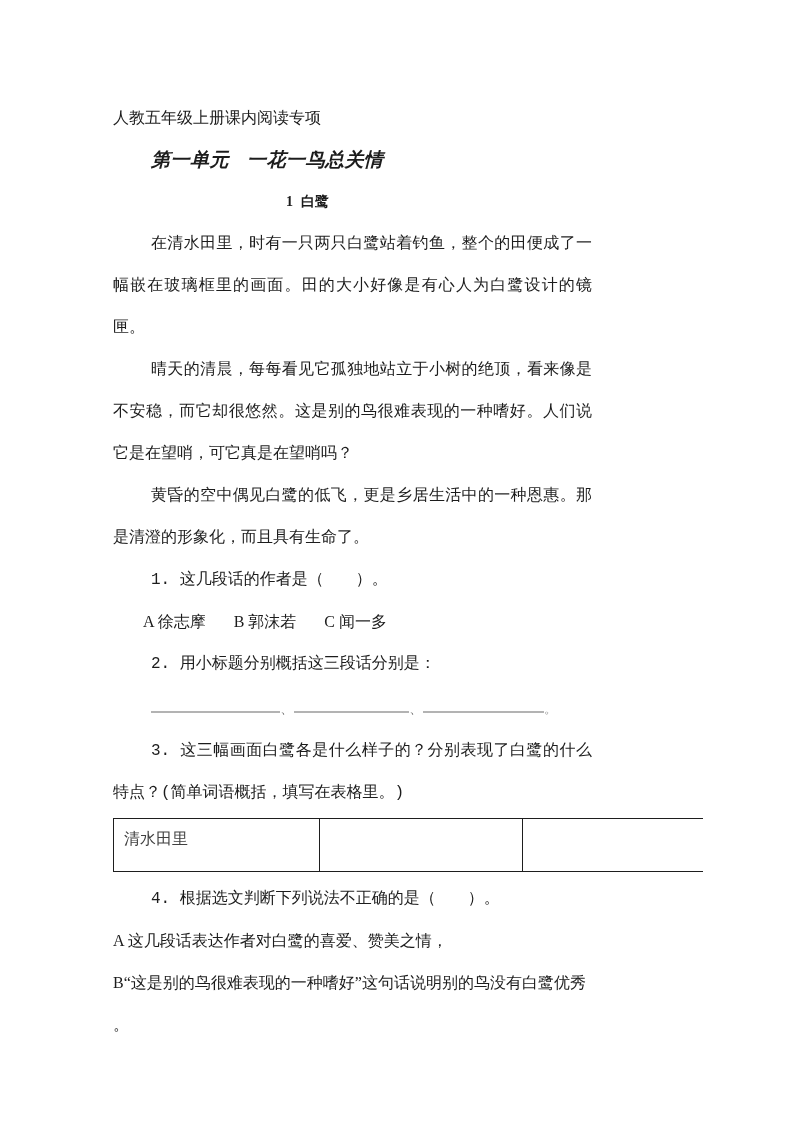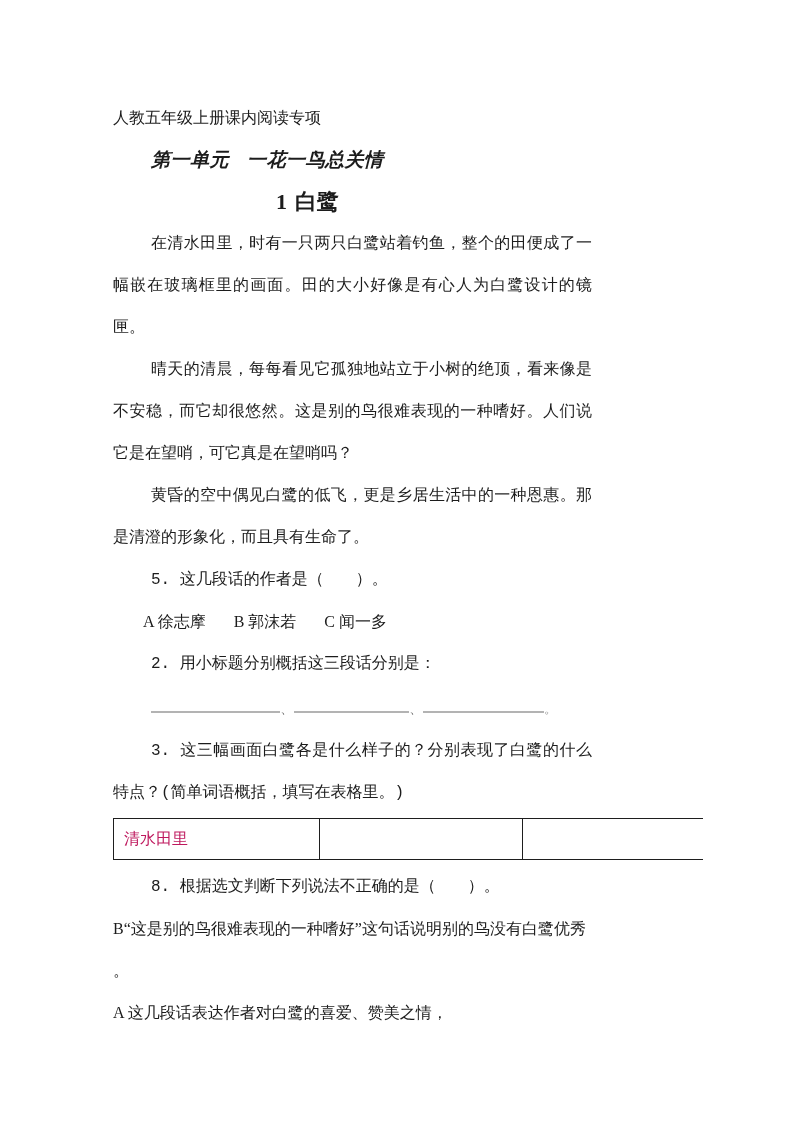--- a/index.html
+++ b/index.html
@@ -35,21 +35,21 @@
   .unit-heading {
     font-size: 19px;
     font-weight: bold;
     text-indent: 38px;
     letter-spacing: 0.5px;
     font-style: italic;
   }
   .unit-gap { display: inline-block; width: 18px; }
 
   .lesson-heading {
-    font-size: 22px;
+    font-size: 14px;
     font-weight: bold;
     text-align: center;
     padding-right: 90px;
   }
   .lesson-num { margin-right: 8px; }
 
   .options-row { margin-left: 30px; }
   .opt { margin-right: 28px; margin-top: 34px; }
   .opt:last-child { margin-right: 0; }
 
@@ -68,23 +68,23 @@
 
   table.answer-table {
     border-collapse: collapse;
     table-layout: fixed;
     width: 570px;
     margin: 4px 0 6px 0;
   }
   table.answer-table td {
     border: 1.5px solid #1e1e1e;
     height: 40px;
-    padding: 0 6px 0 10px;
+    padding: 0 6px 12px 10px;
     font-size: 16px;
-    color: #be185d;
+    color: #404040;
     vertical-align: middle;
   }
   .col-label { width: 189px; }
   .col-mid   { width: 186px; }
   .col-right { width: 189px; }
 </style>
 </head>
 <body>
 
 <div class="page">
@@ -94,39 +94,39 @@
   <p class="line unit-heading"><span>第一单元</span><span class="unit-gap"></span><span>一花一鸟总关情</span></p>
 
   <p class="line lesson-heading"><span class="lesson-num">1</span><span>白鹭</span></p>
 
   <p class="line para indent">在清水田里，时有一只两只白鹭站着钓鱼，整个的田便成了一幅嵌在玻璃框里的画面。田的大小好像是有心人为白鹭设计的镜匣。</p>
 
   <p class="line para indent">晴天的清晨，每每看见它孤独地站立于小树的绝顶，看来像是不安稳，而它却很悠然。这是别的鸟很难表现的一种嗜好。人们说它是在望哨，可它真是在望哨吗？</p>
 
   <p class="line para indent">黄昏的空中偶见白鹭的低飞，更是乡居生活中的一种恩惠。那是清澄的形象化，而且具有生命了。</p>
 
-  <p class="line indent">5. 这几段话的作者是（　　）。</p>
+  <p class="line indent">1. 这几段话的作者是（　　）。</p>
 
   <p class="line options-row"><span class="opt">A 徐志摩</span><span class="opt">B 郭沫若</span><span class="opt">C 闻一多</span></p>
 
   <p class="line indent">2. 用小标题分别概括这三段话分别是：</p>
 
   <p class="line blanks-row"><span class="blank blank-w1"></span><span class="blank-sep">、</span><span class="blank blank-w2"></span><span class="blank-sep">、</span><span class="blank blank-w3"></span><span class="blank-end">。</span></p>
 
   <p class="line para indent">3. 这三幅画面白鹭各是什么样子的？分别表现了白鹭的什么特点？(简单词语概括，填写在表格里。)</p>
 
   <table class="answer-table">
     <tbody>
       <tr>
         <td class="col-label">清水田里</td>
         <td class="col-mid"></td>
         <td class="col-right"></td>
       </tr>
     </tbody>
   </table>
 
-  <p class="line indent">8. 根据选文判断下列说法不正确的是（　　）。</p>
+  <p class="line indent">4. 根据选文判断下列说法不正确的是（　　）。</p>
+
+  <p class="line">A 这几段话表达作者对白鹭的喜爱、赞美之情，</p>
 
   <p class="line">B“这是别的鸟很难表现的一种嗜好”这句话说明别的鸟没有白鹭优秀 。</p>
-
-  <p class="line">A 这几段话表达作者对白鹭的喜爱、赞美之情，</p>
 
 </div>
 
 </body></html>

